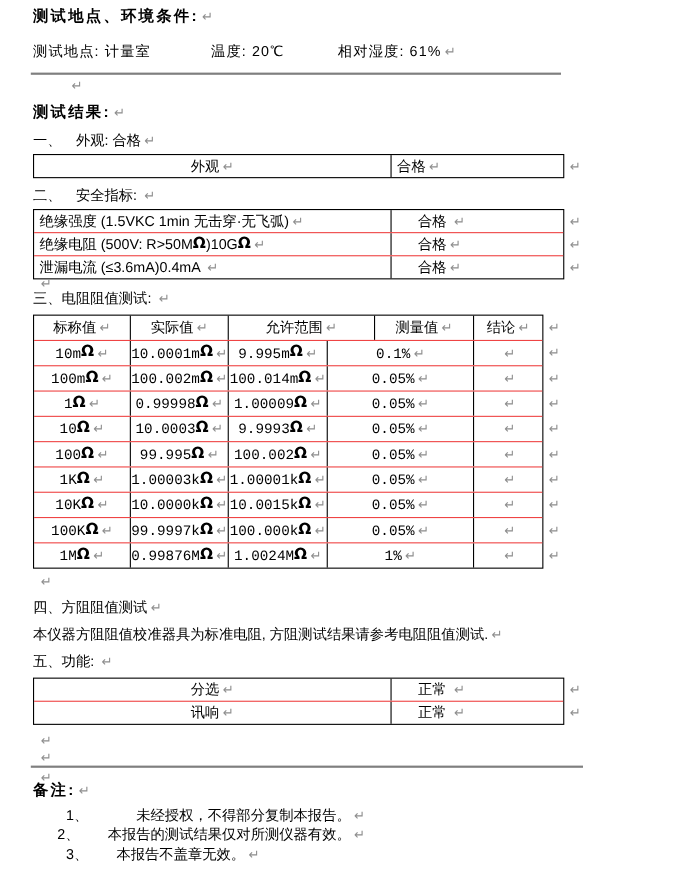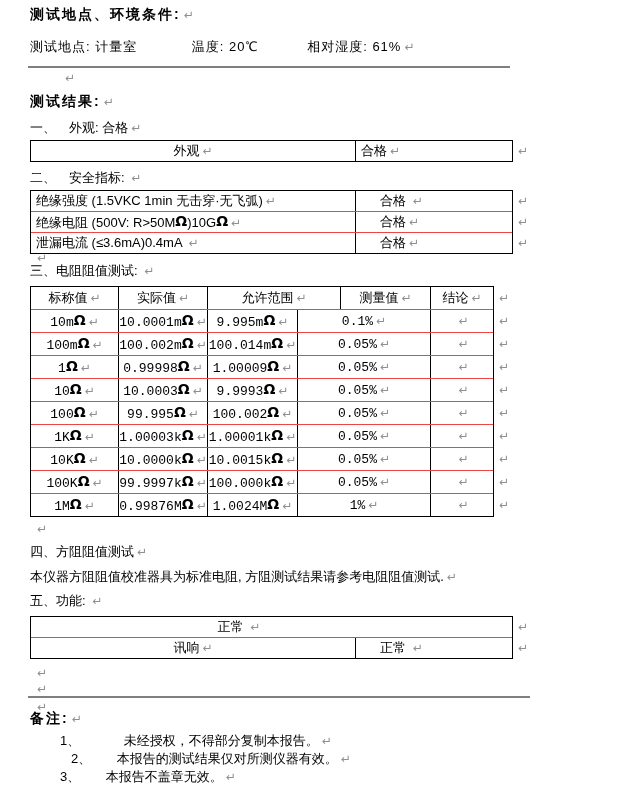--- a/index.html
+++ b/index.html
@@ -195,20 +195,23 @@
   <div class="abs" style="top:543px;left:30px">
     <span class="t pm">四、方阻阻值测试</span>
   </div>
 
   <div class="abs" style="top:592px;left:30px">
     <span class="t pm">五、功能: </span>
   </div>
   <div class="abs" style="top:616px;left:30px">
     <div class="tbl tD">
       <div class="tr">
+        <div class="td cA1 center">
+          <span class="t pm">分选</span>
+        </div>
         <div class="td cA2 padM">
           <span class="t pm">正常 </span>
         </div>
       </div>
       <div class="tr">
         <div class="td cA1 center">
           <span class="t pm">讯响</span>
         </div>
         <div class="td cA2 padM">
           <span class="t pm">正常 </span>
@@ -222,21 +225,21 @@
   <div class="hr" style="top:696px;left:28px;width:502px"></div>
   <div class="abs pm" style="top:699px;left:34px"></div>
 
   <div class="abs b" style="top:710px;left:30px">
     <span class="t pm">备注:</span>
   </div>
   <div class="abs" style="top:732px;left:60px">
     <span class="t">1、</span>
     <span class="t pm" style="margin-left:40px">未经授权，不得部分复制本报告。</span>
   </div>
-  <div class="abs" style="top:750px;left:71px">
+  <div class="abs" style="top:750px;left:52px">
     <span class="t">2、</span>
     <span class="t pm" style="margin-left:22px">本报告的测试结果仅对所测仪器有效。</span>
   </div>
   <div class="abs" style="top:768px;left:60px">
     <span class="t">3、</span>
     <span class="t pm" style="margin-left:22px">本报告不盖章无效。</span>
   </div>
 
 </div>
 

